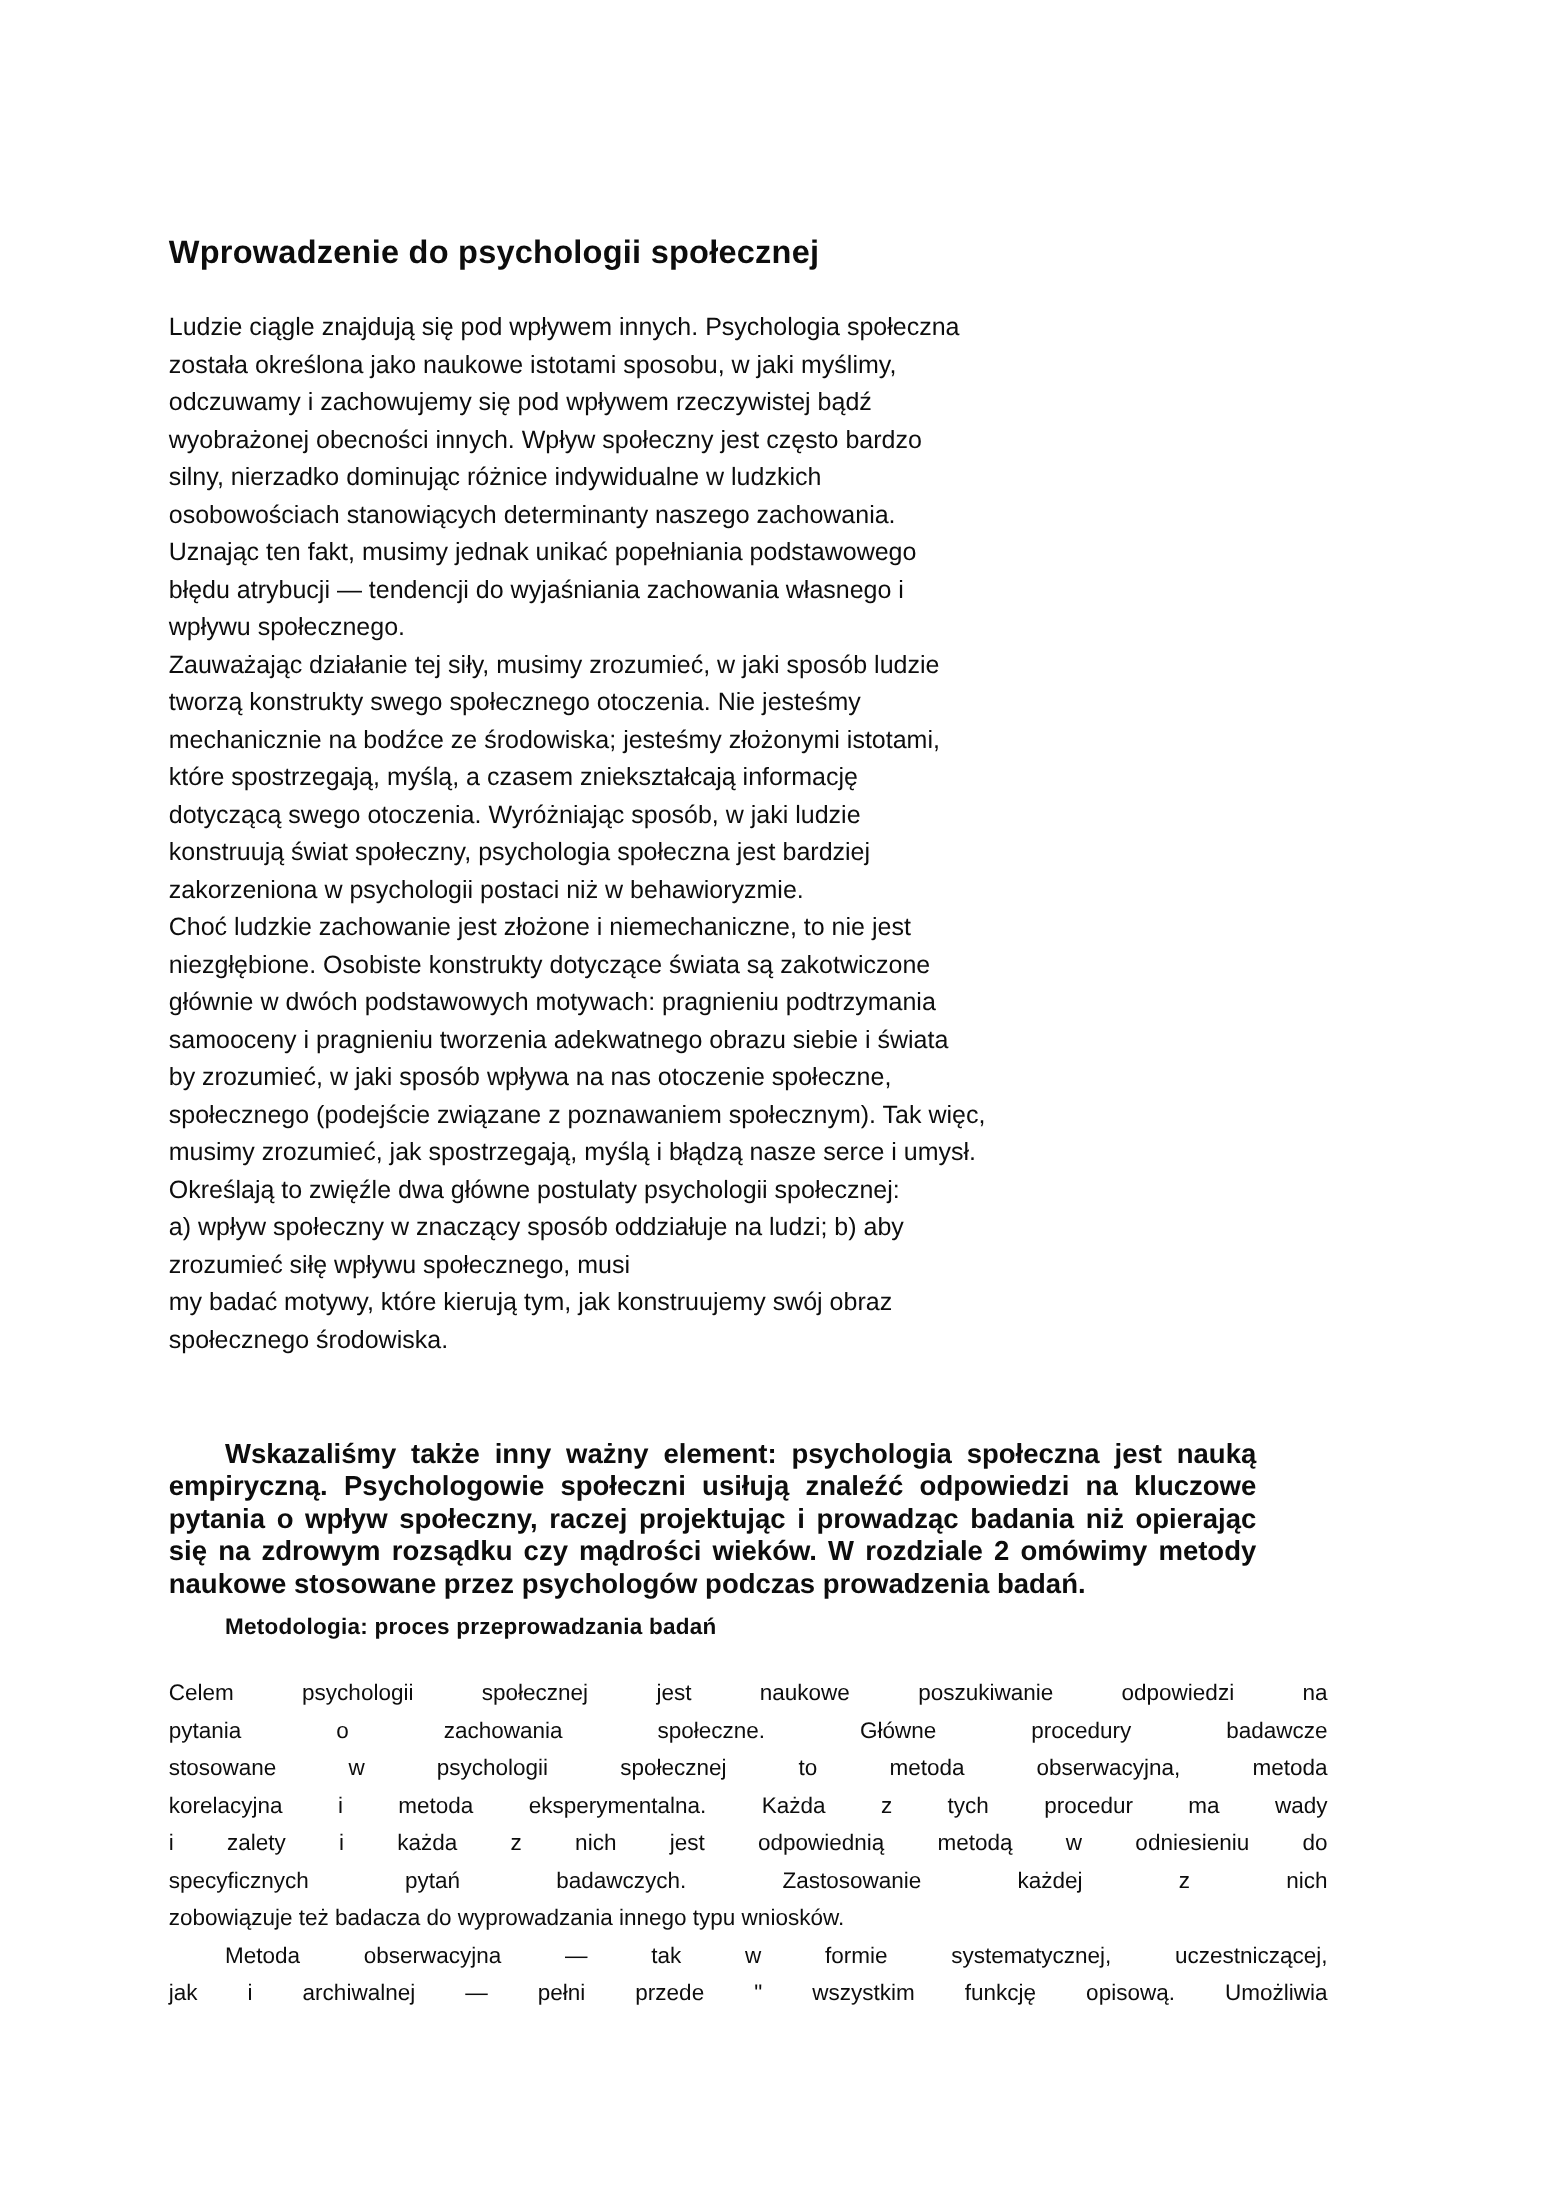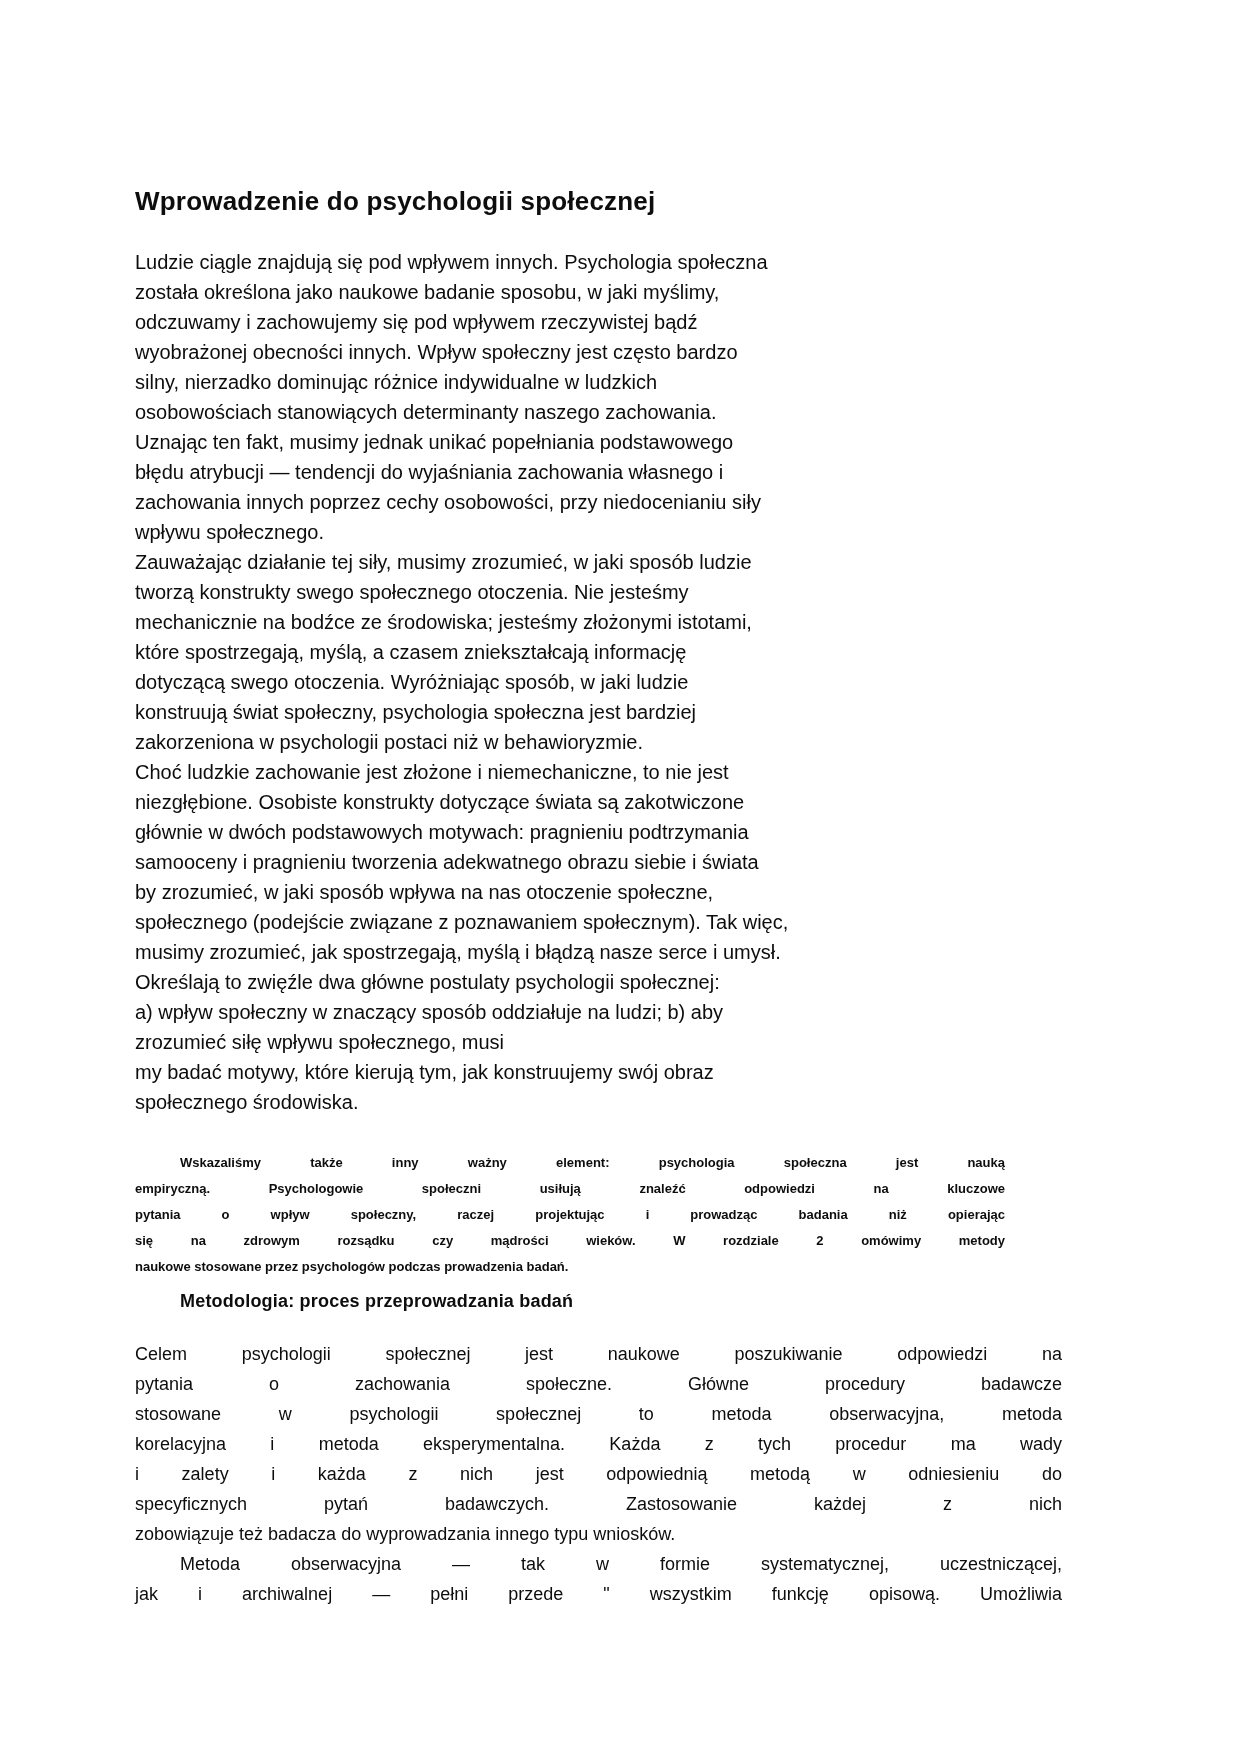--- a/index.html
+++ b/index.html
@@ -39,21 +39,21 @@
     left: 135px;
     top: 247px;
     width: 945px;
     font-size: 20px;
     line-height: 30px;
   }
   .note-block {
     left: 135px;
     top: 1150px;
     width: 870px;
-    font-size: 13px;
+    font-size: 22px;
     font-weight: bold;
     line-height: 26px;
   }
   .celem-block {
     left: 135px;
     top: 1339px;
     width: 927px;
     font-size: 18px;
     line-height: 30px;
   }
@@ -73,28 +73,27 @@
 </style>
 </head>
 <body>
 
 <div class="page">
   <div class="h1">Wprowadzenie do psychologii społecznej</div>
 
   <div class="block body-block">
       <div class="para">
         <div class="line">Ludzie ciągle znajdują się pod wpływem innych. Psychologia społeczna</div>
-        <div class="line">została określona jako naukowe badanie sposobu, w jaki myślimy,</div>
+        <div class="line">została określona jako naukowe istotami sposobu, w jaki myślimy,</div>
         <div class="line">odczuwamy i zachowujemy się pod wpływem rzeczywistej bądź</div>
         <div class="line">wyobrażonej obecności innych. Wpływ społeczny jest często bardzo</div>
         <div class="line">silny, nierzadko dominując różnice indywidualne w ludzkich</div>
         <div class="line">osobowościach stanowiących determinanty naszego zachowania.</div>
         <div class="line">Uznając ten fakt, musimy jednak unikać popełniania podstawowego</div>
         <div class="line">błędu atrybucji — tendencji do wyjaśniania zachowania własnego i</div>
-        <div class="line">zachowania innych poprzez cechy osobowości, przy niedocenianiu siły</div>
         <div class="line flush">wpływu społecznego.</div>
       </div>
       <div class="para">
         <div class="line">Zauważając działanie tej siły, musimy zrozumieć, w jaki sposób ludzie</div>
         <div class="line">tworzą konstrukty swego społecznego otoczenia. Nie jesteśmy</div>
         <div class="line">mechanicznie na bodźce ze środowiska; jesteśmy złożonymi istotami,</div>
         <div class="line">które spostrzegają, myślą, a czasem zniekształcają informację</div>
         <div class="line">dotyczącą swego otoczenia. Wyróżniając sposób, w jaki ludzie</div>
         <div class="line">konstruują świat społeczny, psychologia społeczna jest bardziej</div>
         <div class="line flush">zakorzeniona w psychologii postaci niż w behawioryzmie.</div>

